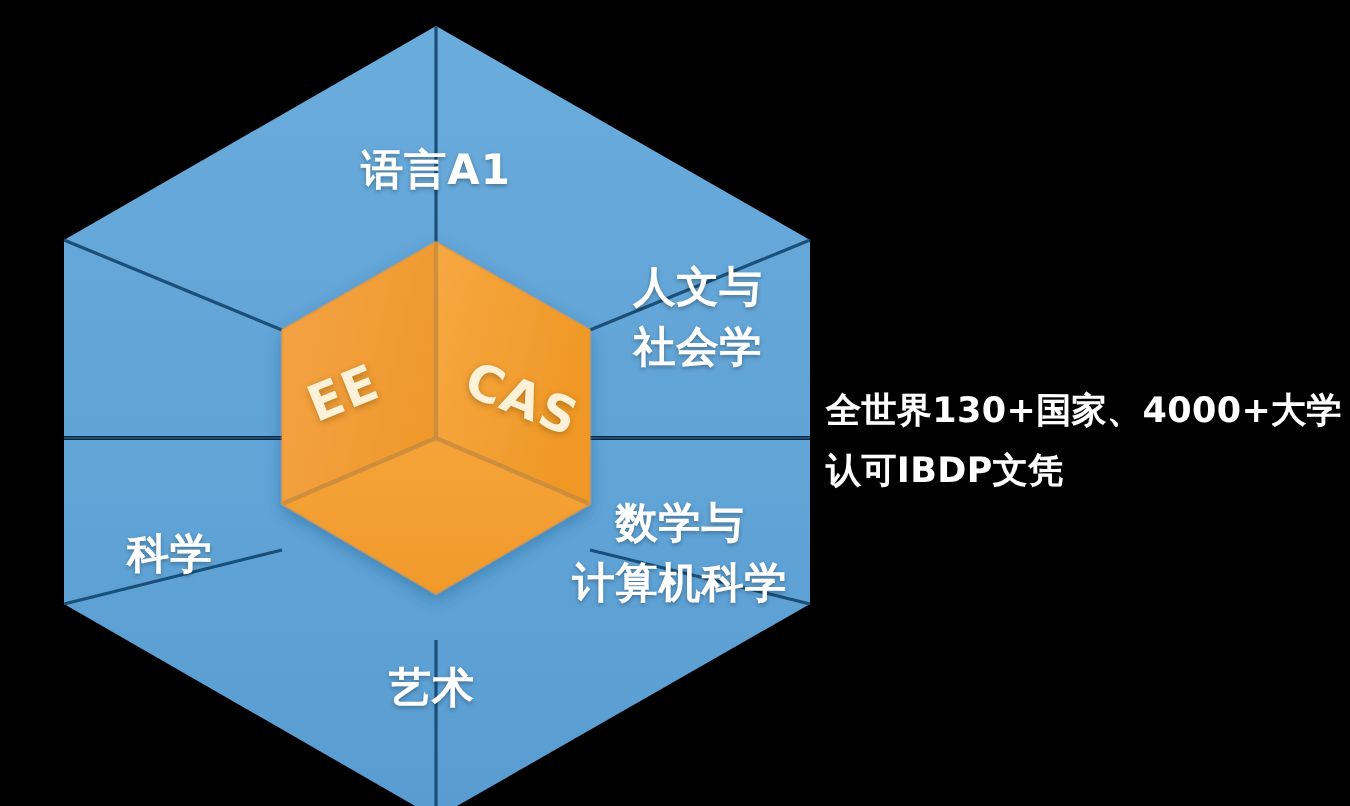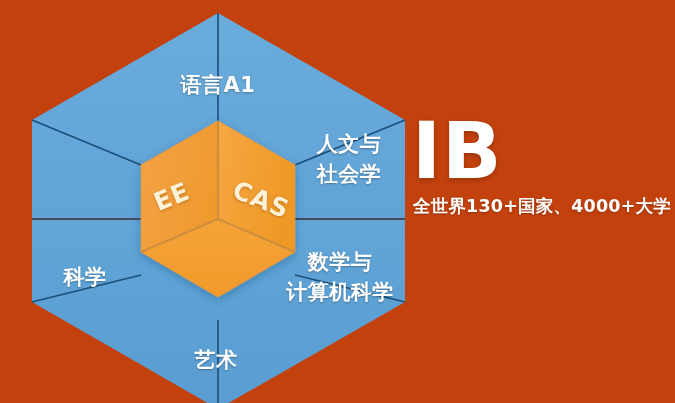--- a/index.html
+++ b/index.html
@@ -5,21 +5,21 @@
   html, body {
     margin: 0;
     padding: 0;
     background: #0c4f7c;
   }
   #stage {
     position: relative;
     width: 675px;
     height: 403px;
     overflow: hidden;
-    background: #c2410c;
+    background: #000000;
     font-family: "DejaVu Sans", "Liberation Sans", sans-serif;
   }
   #diagram-svg {
     position: absolute;
     left: 0; top: 0;
     width: 675px;
     height: 403px;
   }
   .sector-label, .cube-label, .head-title, .head-sub {
     position: absolute;
@@ -133,32 +133,32 @@
   <div class="sector-label two-line" style="left:349px; top:159px;">
     <div>人文与</div>
     <div>社会学</div>
   </div>
 
   <div class="sector-label two-line" style="left:340px; top:277px;">
     <div>数学与</div>
     <div>计算机科学</div>
   </div>
 
-  <div class="sector-label" style="left:216px; top:360px;font-family:Liberation Serif, serif;">
+  <div class="sector-label" style="left:216px; top:344px;font-family:Liberation Serif, serif;">
     <span>艺术</span>
   </div>
 
   <div class="sector-label two-line" style="left:85px; top:277px;">
     <div>科学</div>
   </div>
 
 
   <div class="cube-label" style="left:172px; top:197px; transform:translate(-50%,-50%) rotate(-22deg);">EE</div>
 
   <div class="cube-label" style="left:261px; top:200px; transform:translate(-50%,-50%) rotate(22deg);">CAS</div>
 
 
-  <div class="head-title" style="left:412px; top:112px;">IB</div>
 
   <div class="head-sub" style="left:413px; top:195px;">全世界130+国家、4000+大学</div>
 
+  <div class="head-sub" style="left:413px; top:225px;">认可IBDP文凭</div>
 
 </div>
 
 </body></html>

